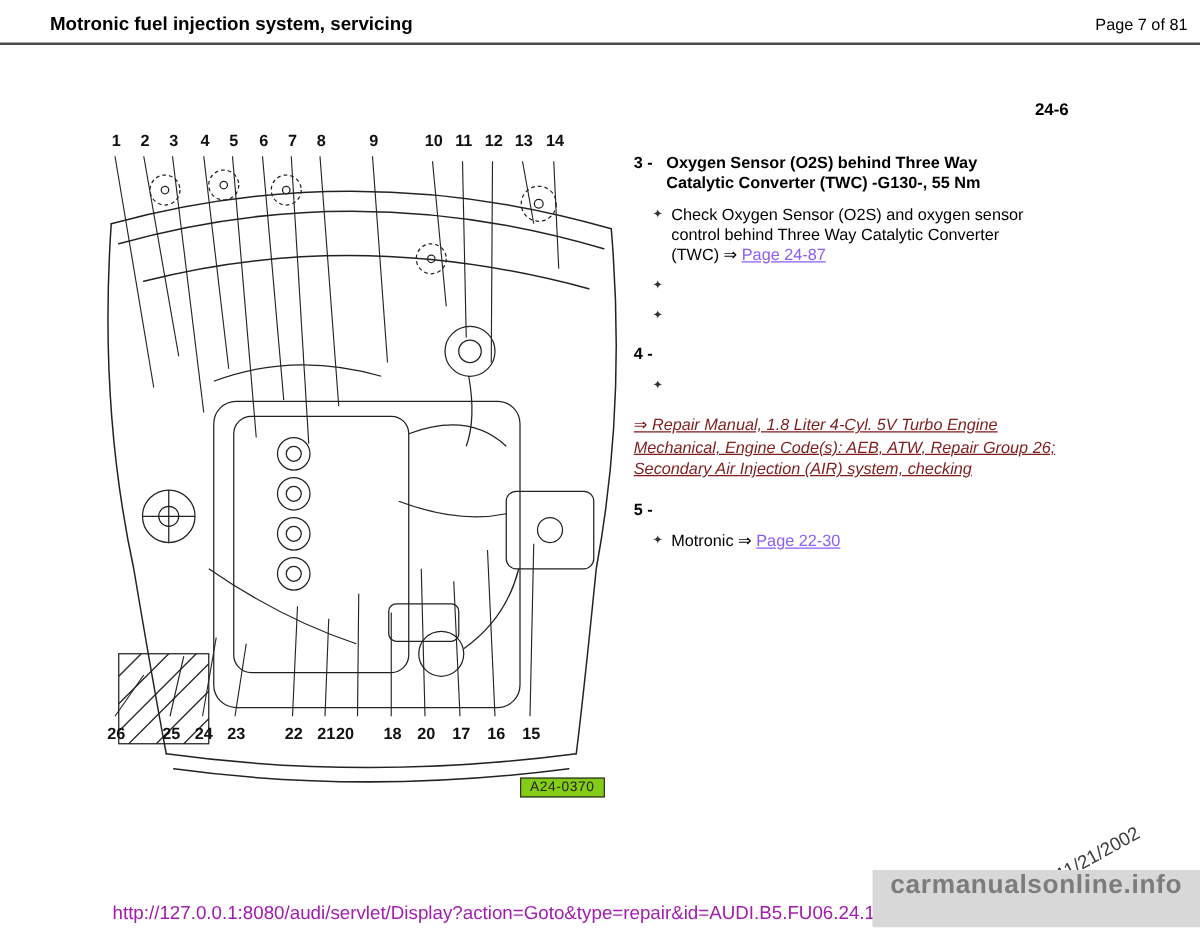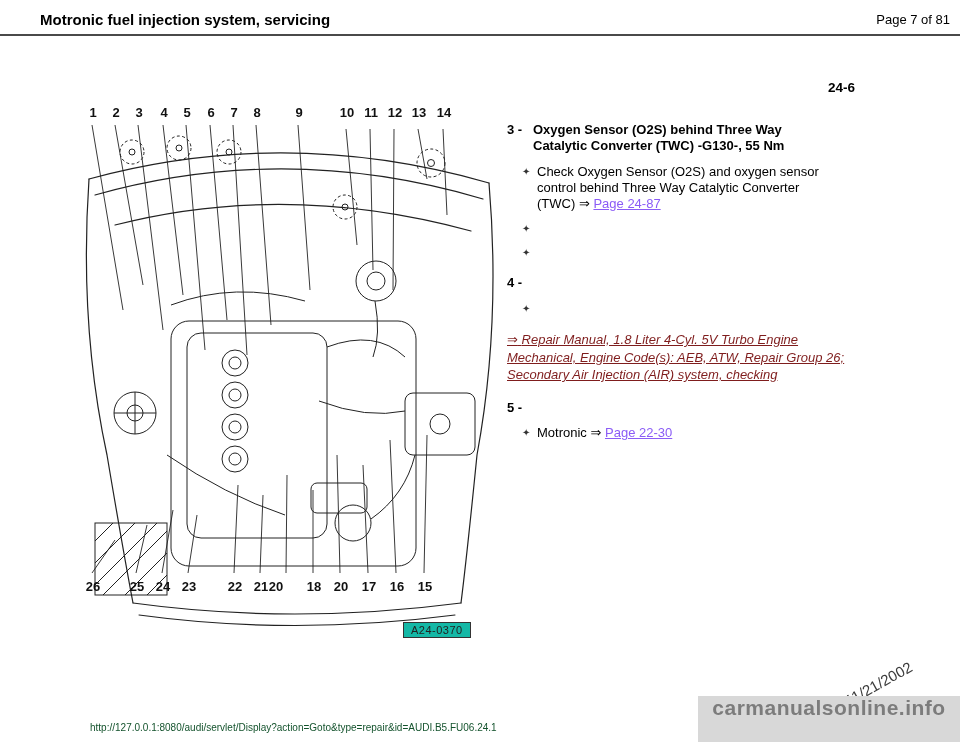--- a/index.html
+++ b/index.html
@@ -14,42 +14,42 @@
   .hdr-rule{position:absolute;left:0;top:34px;width:960px;border-top:2px solid #4a4a4a;}
   
   .page-num{position:absolute;top:80px;right:105px;font-size:13.5px;font-weight:bold;}
   
   .diagram{position:absolute;left:75px;top:95px;width:430px;height:555px;}
   .diagram svg{position:absolute;left:0;top:0;}
   .co{position:absolute;width:22px;text-align:center;font-size:13px;font-weight:bold;color:#111;}
   .co-top{top:10px;}
   .co-bot{top:484px;}
   .fig-code{
-    position:absolute;left:328px;top:527px;border:1px solid #333;background:#14b8a6;
+    position:absolute;left:341px;top:527px;border:1px solid #333;background:#84cc16;
     font-size:11px;padding:1px 7px;letter-spacing:0.5px;color:#222;
   }
   
   .text-col{position:absolute;left:507px;top:122px;width:386px;font-size:13px;line-height:1.25;}
   .item{margin:0 0 4px 0;}
   .item + .item{margin-top:16px;}
   .item-title{display:flex;font-weight:bold;font-size:13px;}
   .item-num{flex:none;width:26px;}
   .item-heading{max-width:300px;}
   .bullets{margin-left:15px;}
   .bullet-row{display:flex;margin:9px 0;}
   .bullet-icon{flex:none;width:15px;font-size:10px;padding-top:2px;color:#333;}
   .bullet-text{max-width:292px;}
   .arrow{white-space:nowrap;}
   a.page-link{color:#8b5cf6;text-decoration:underline;cursor:pointer;text-align:center;}
   .note{
     margin:16px 0 8px 0;max-width:352px;font-style:italic;line-height:1.35;cursor:pointer;
   }
   .note .note-inner{text-decoration:underline;color:#7f1d1d;}
   
-  .footer-url{position:absolute;left:78px;top:722px;font-size:10px;color:#14532d;white-space:nowrap;padding-left:12px;}
+  .footer-url{position:absolute;left:78px;top:722px;font-size:15px;color:#a21caf;white-space:nowrap;padding-left:12px;}
   .date-stamp{
     position:absolute;left:842px;top:694px;font-size:15px;color:#3c3c3c;
     transform:rotate(-29deg);transform-origin:left top;white-space:nowrap;
   }
   .watermark{
     position:absolute;right:0;bottom:0;width:262px;height:46px;background:#d8d8d8;
     display:flex;align-items:flex-start;justify-content:center;
   }
   .watermark span{font-size:21px;font-weight:bold;color:#7c7c7c;letter-spacing:0.5px;}
 </style>

